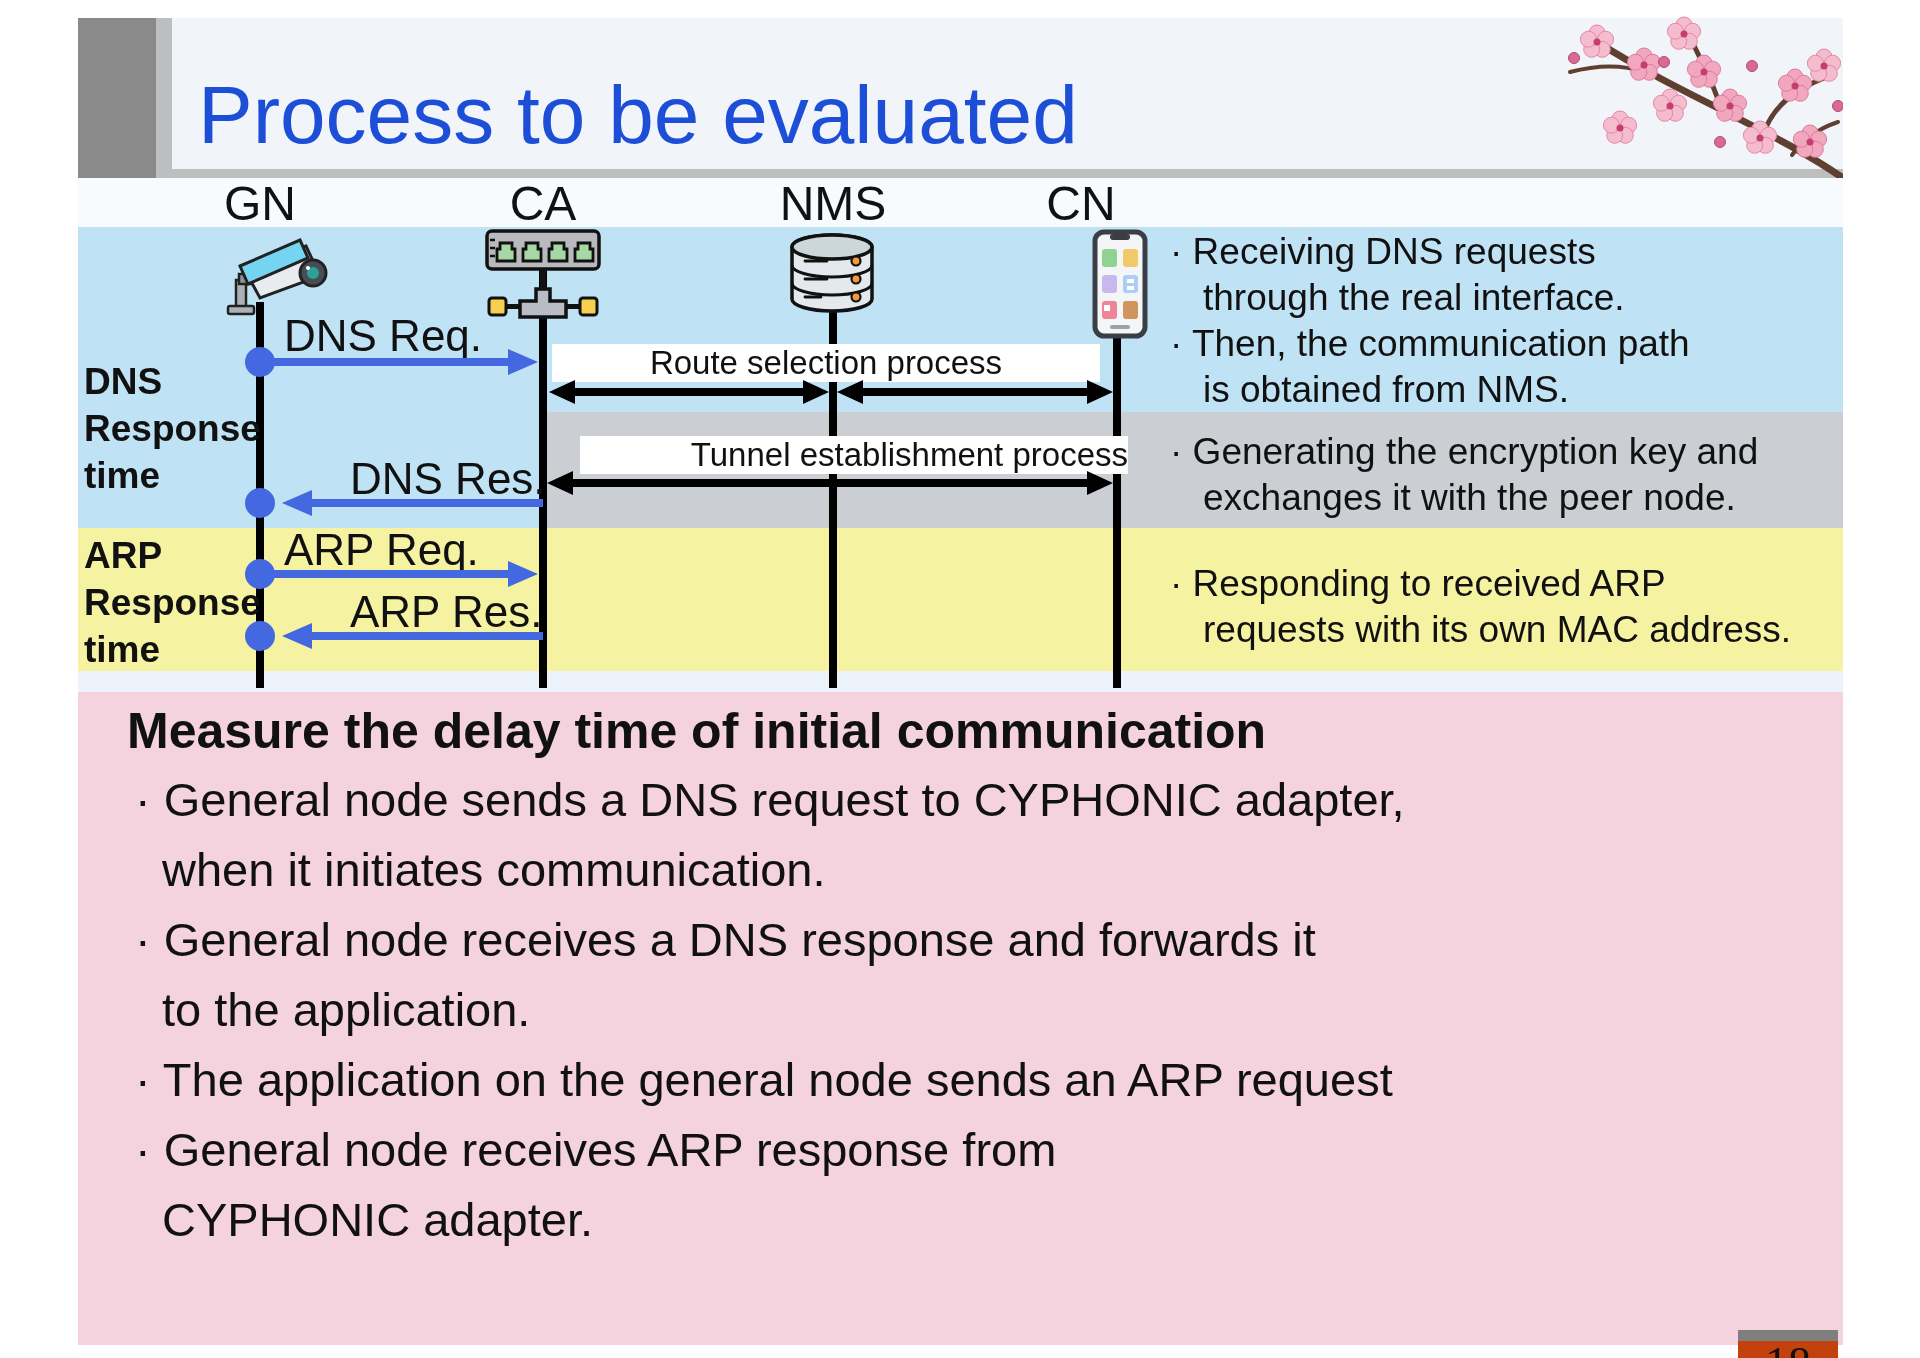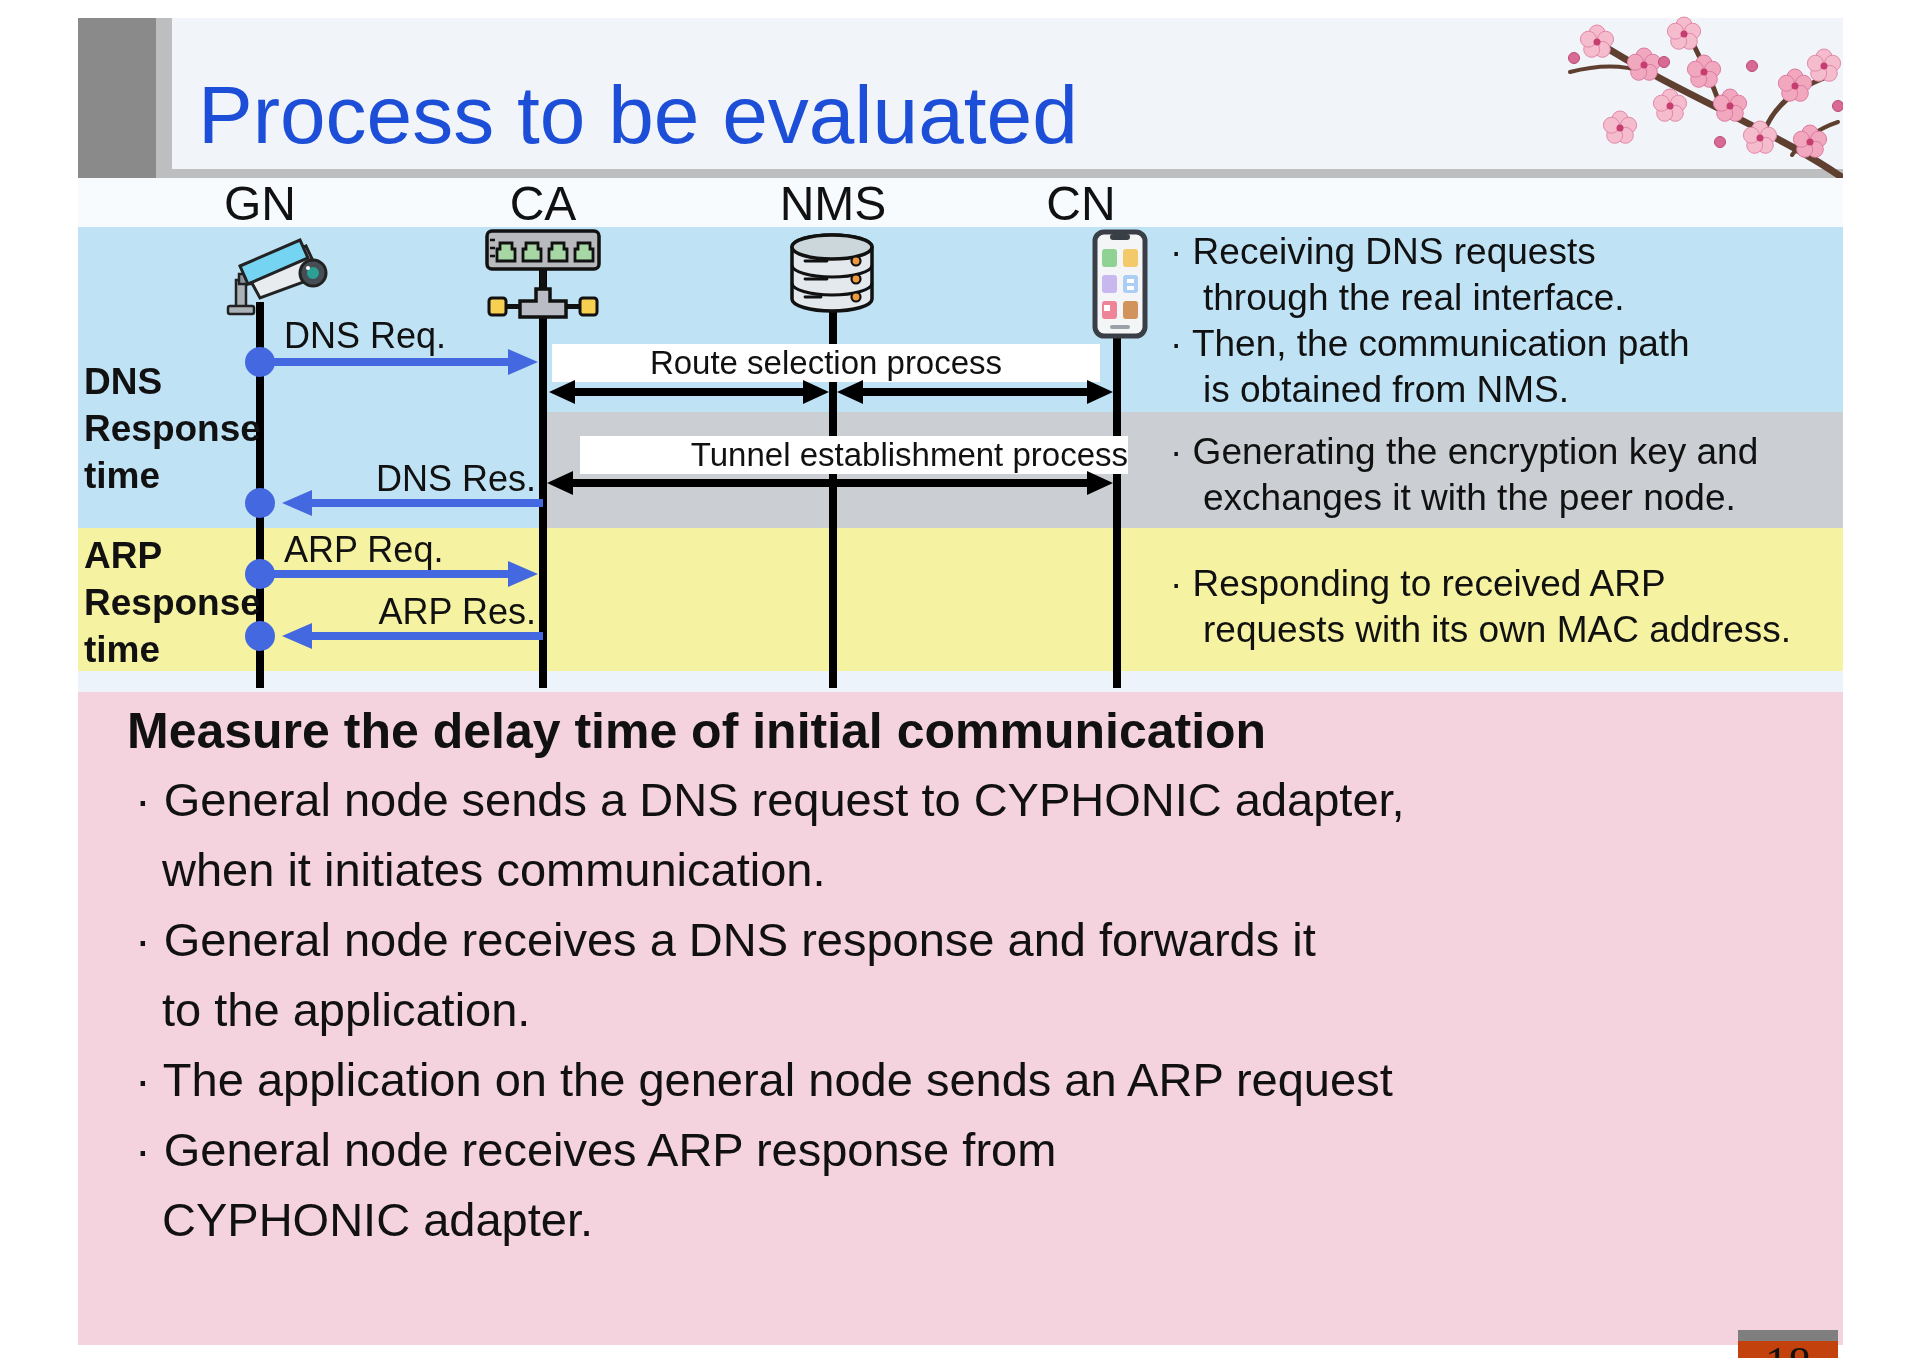--- a/index.html
+++ b/index.html
@@ -21,21 +21,21 @@
   .band-tunnel{left:543px;top:412px;width:1300px;height:116px;background:#cbcfd4;}
   .band-arp{left:78px;top:528px;width:1765px;height:143px;background:#f5f3a2;}
   .band-gap{left:78px;top:671px;width:1765px;height:21px;background:#ecf3fa;}
 
   .actor-label{top:182px;width:120px;text-align:center;font-size:48px;line-height:44px;white-space:nowrap;}
 
   .lifeline{width:8px;background:#000;}
 
   .measure{left:84px;font-size:37px;line-height:47px;font-weight:bold;white-space:nowrap;}
 
-  .msg-label{font-size:36px;line-height:40px;white-space:nowrap;}
+  .msg-label{font-size:44px;line-height:40px;white-space:nowrap;}
   .mbar{height:8px;background:#4468df;}
   .mhead-r{width:0;height:0;border-top:13px solid transparent;border-bottom:13px solid transparent;border-left:30px solid #4468df;}
   .mhead-l{width:0;height:0;border-top:13px solid transparent;border-bottom:13px solid transparent;border-right:30px solid #4468df;}
   .mdot{width:30px;height:30px;border-radius:50%;background:#4468df;}
 
   .proc-box{width:548px;height:38px;background:#ffffff;font-size:33px;line-height:38px;text-align:center;white-space:nowrap;}
   .pbar{height:8px;background:#000;}
   .phead-r{width:0;height:0;border-top:12px solid transparent;border-bottom:12px solid transparent;border-left:26px solid #000;}
   .phead-l{width:0;height:0;border-top:12px solid transparent;border-bottom:12px solid transparent;border-right:26px solid #000;}
 

